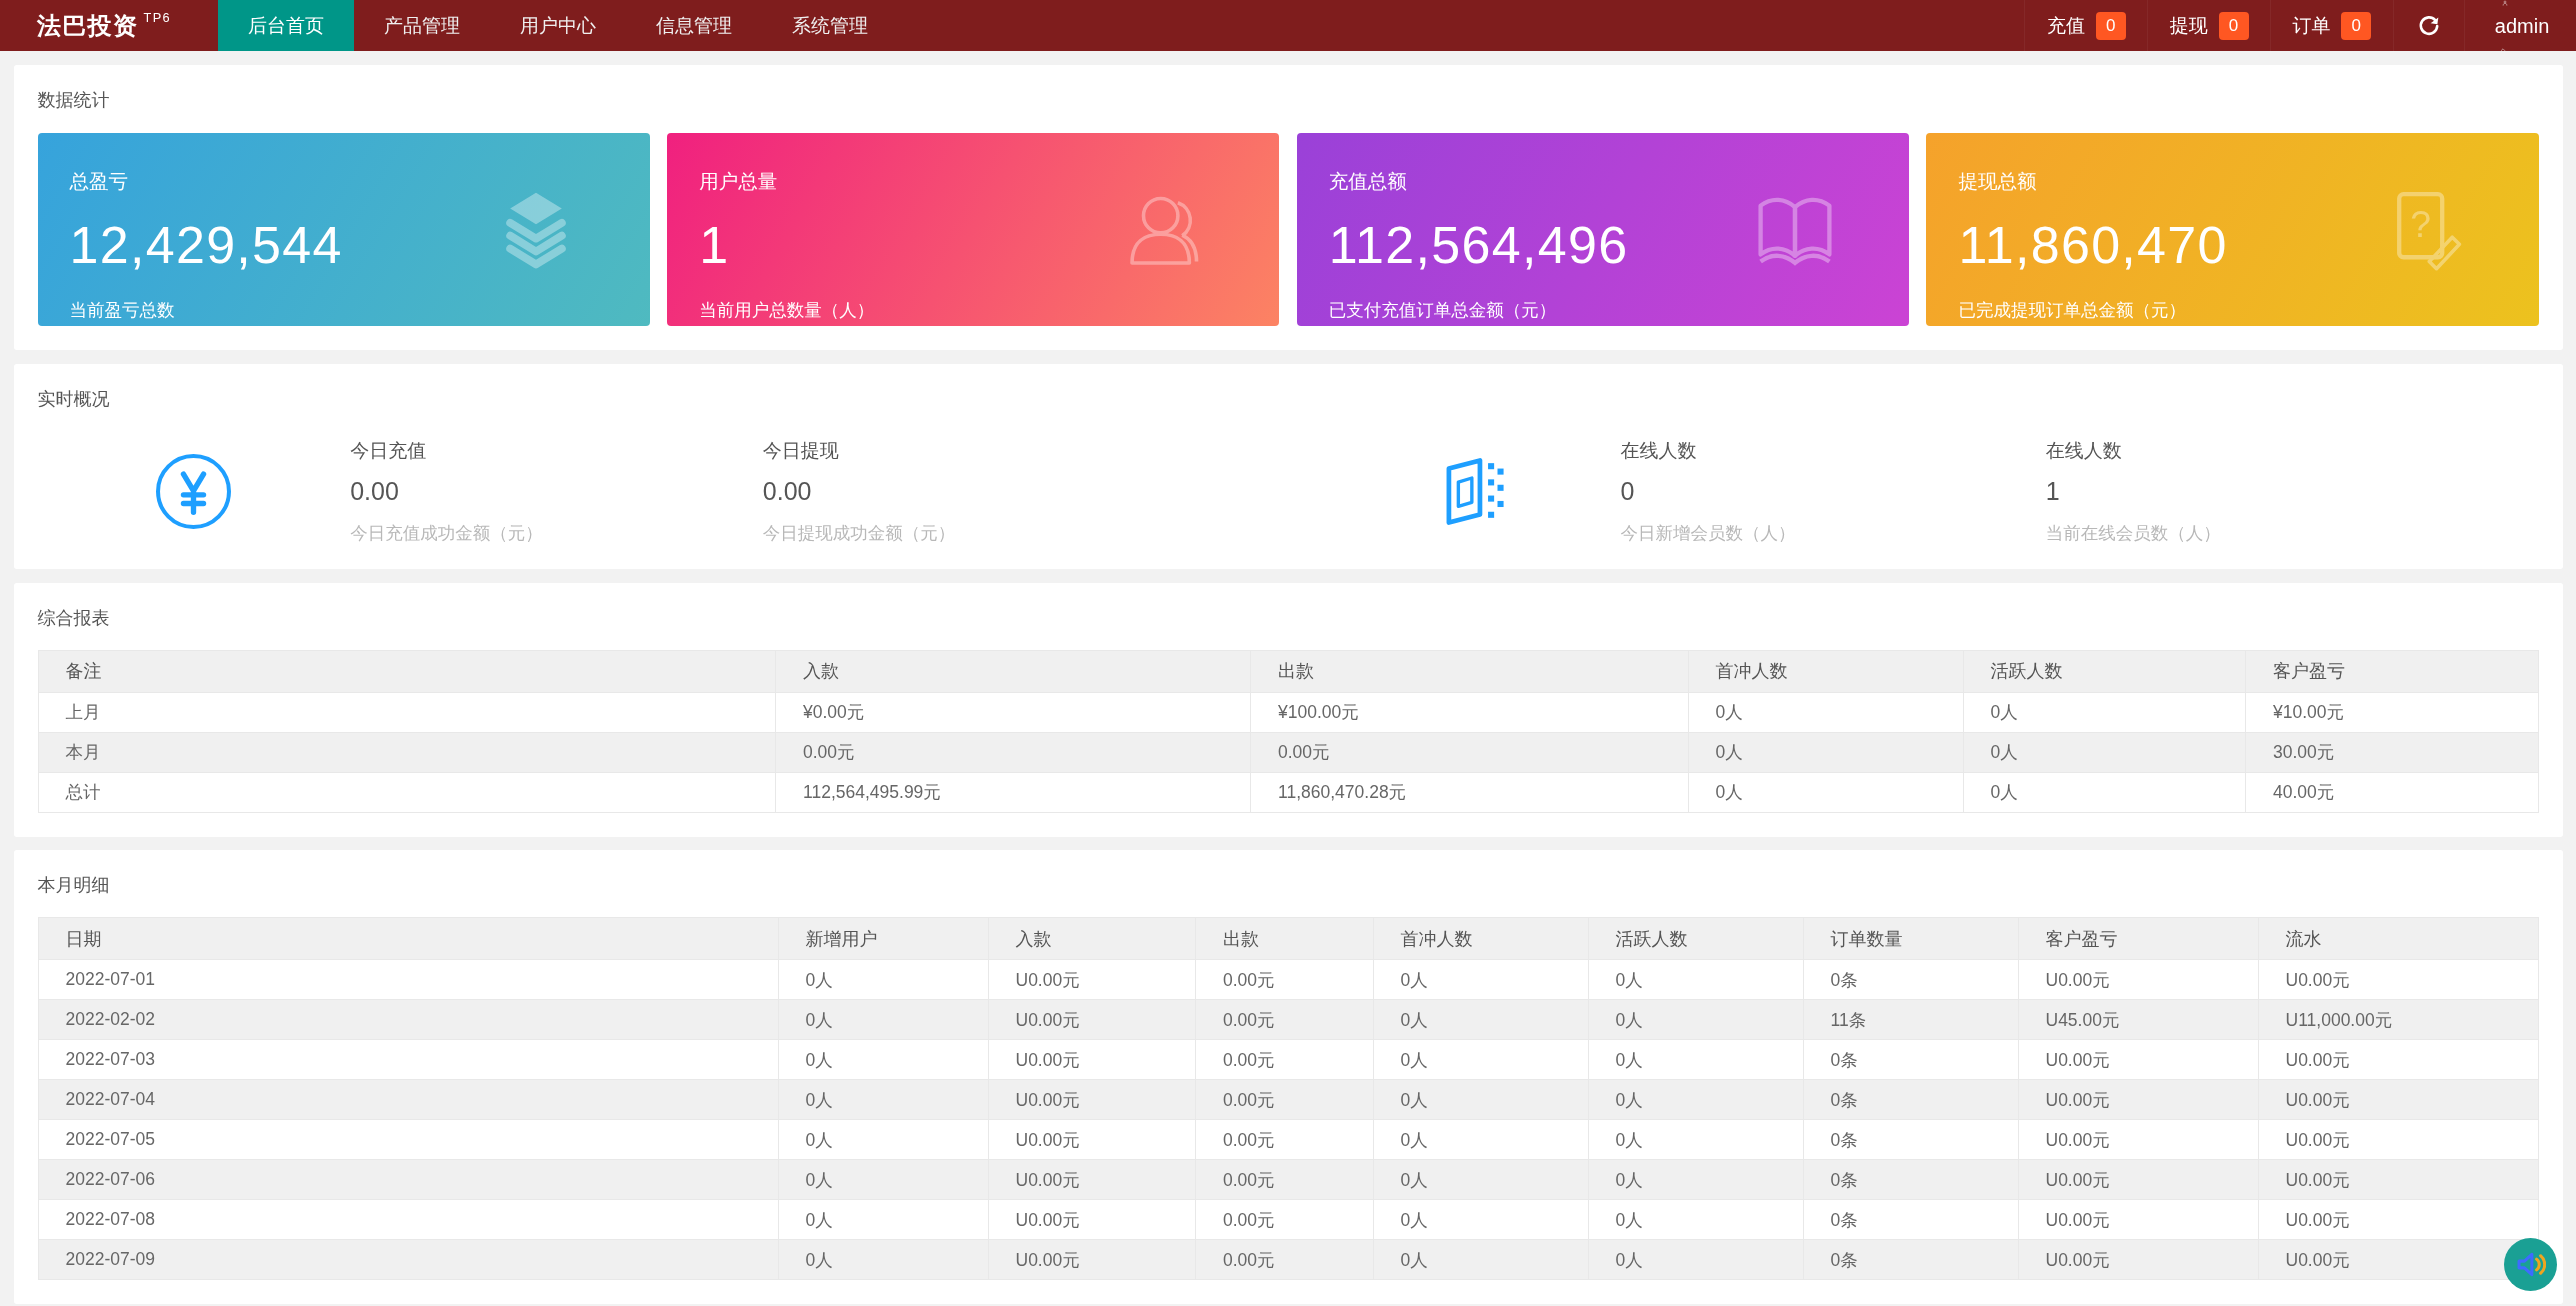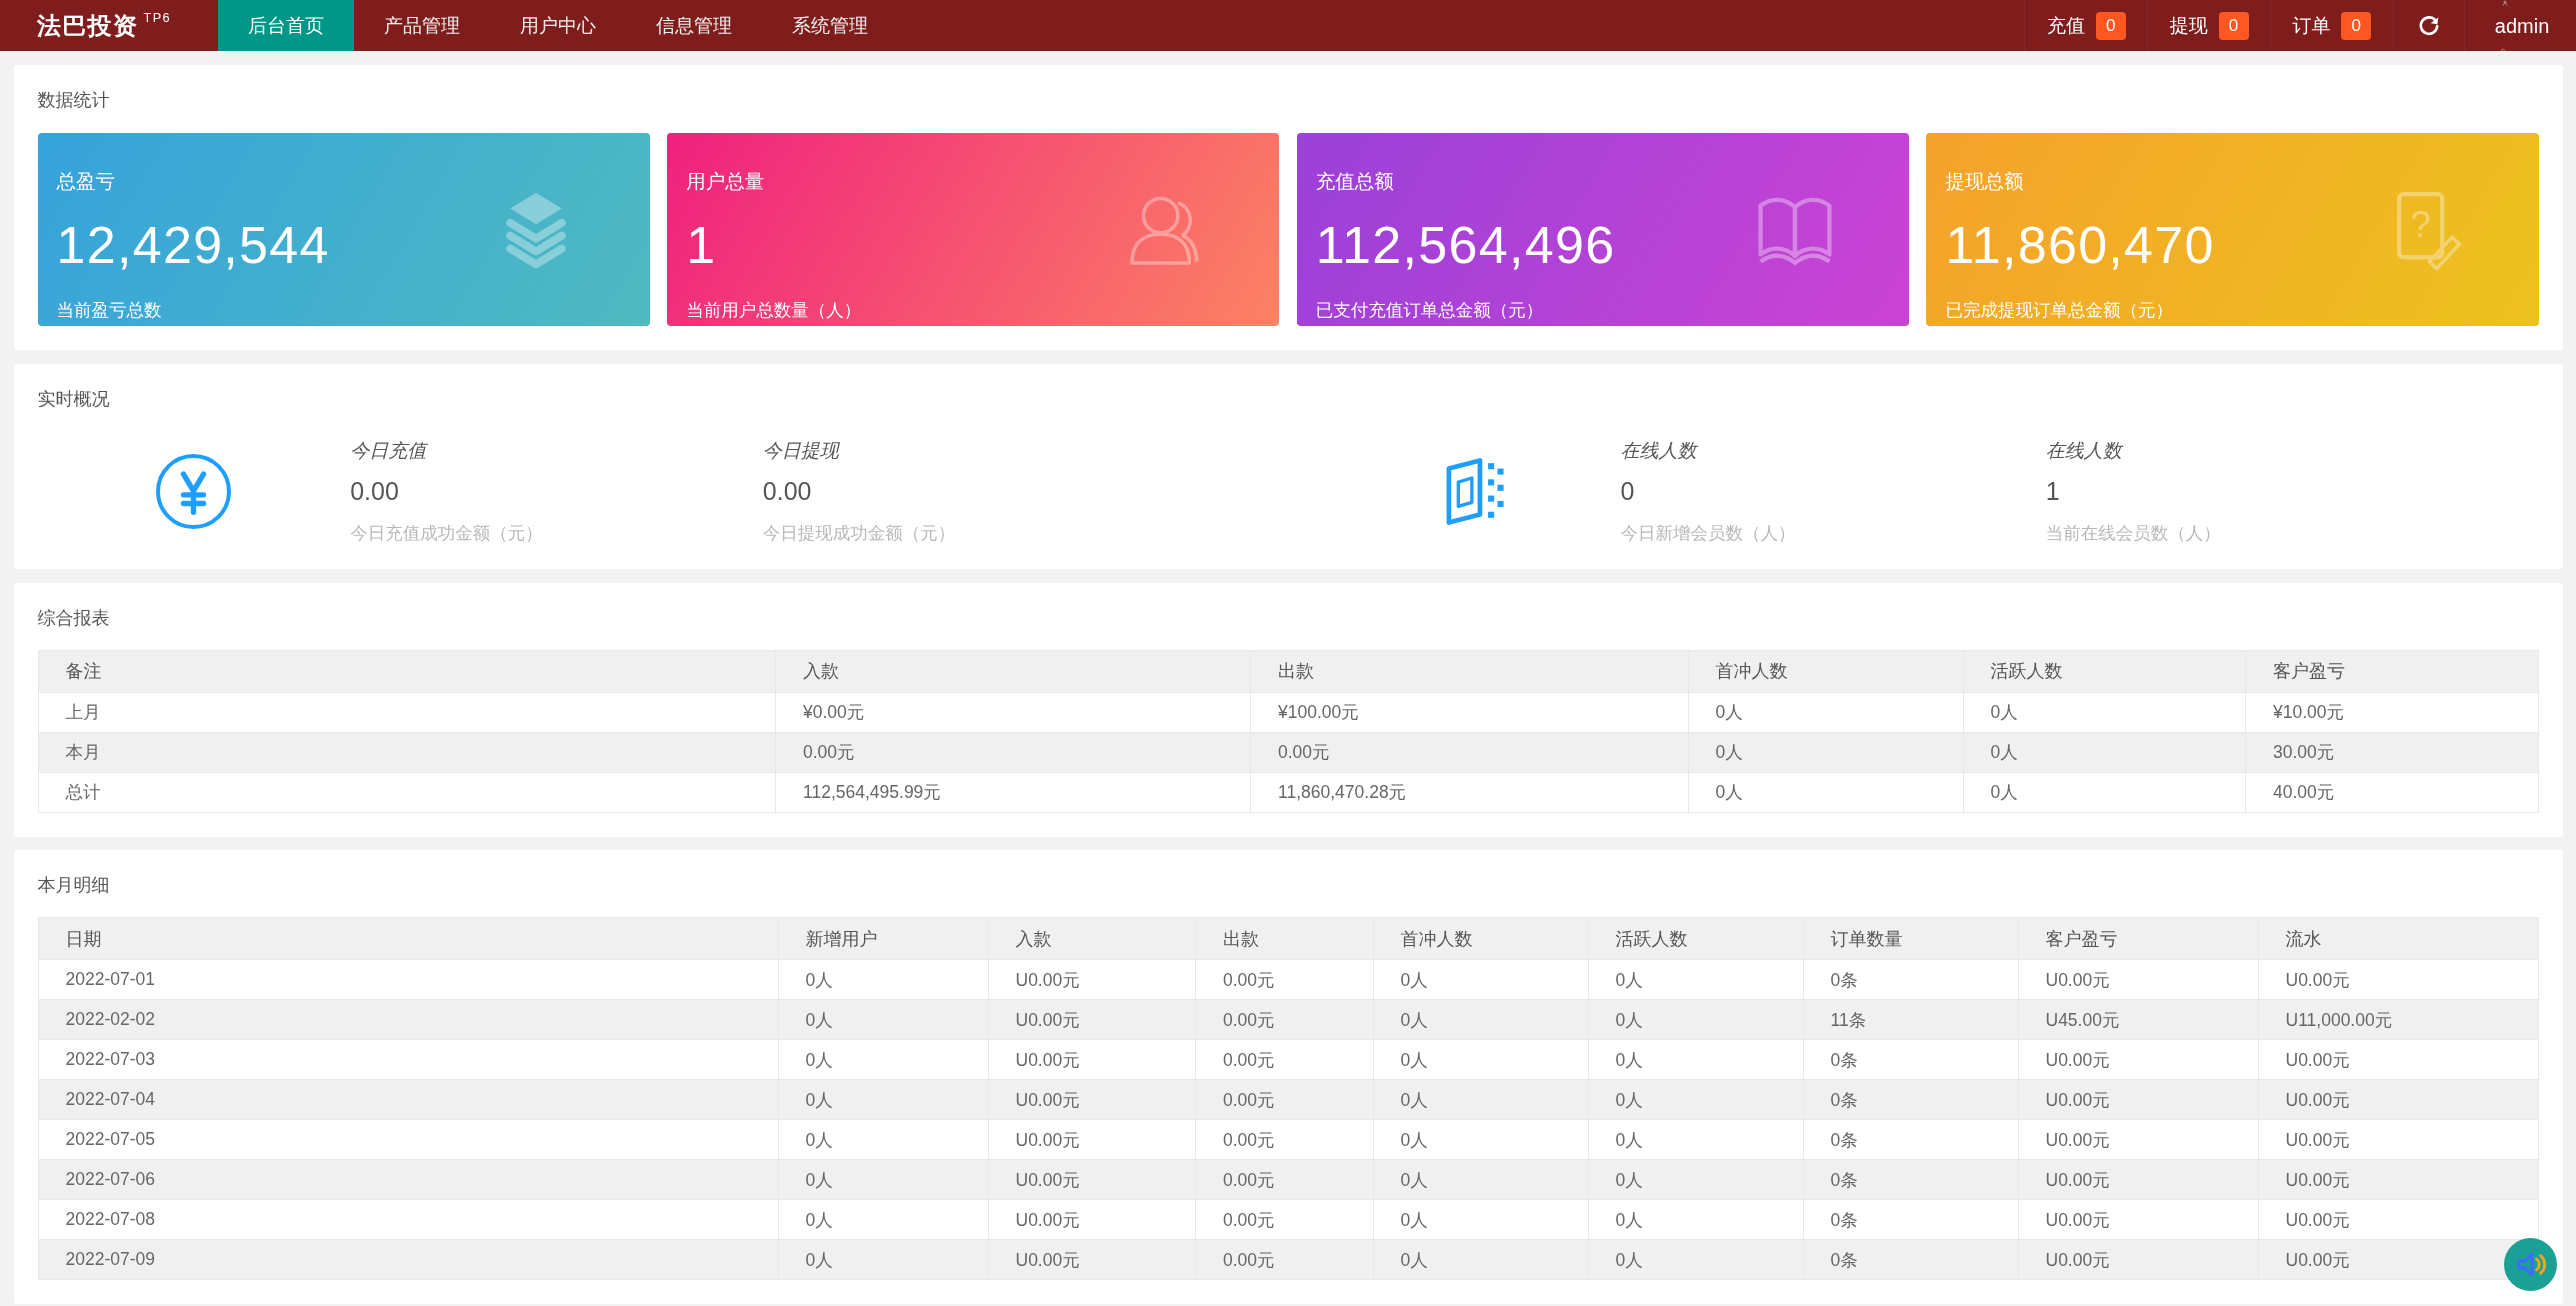--- a/index.html
+++ b/index.html
@@ -57,39 +57,39 @@
     padding: 23px 24px 24px 24px;
   }
   .panel-title { font-size: 18px; color: #555; }
   
   .cards {
     display: grid; grid-template-columns: repeat(4, 1fr);
     gap: 17.5px; margin-top: 21.5px;
   }
   .card {
     height: 193px; border-radius: 4px; color: #fff;
-    position: relative; padding: 35px 19px; overflow: hidden;
+    position: relative; padding: 35px 32px; overflow: hidden;
   }
   .card-label { font-size: 19.5px; }
   .card-value { font-size: 52px; margin-top: 20px; letter-spacing: 1.3px; }
   .card-caption { font-size: 17.5px; margin-top: 23px; }
   .card-icon {
     position: absolute; right: 71px; top: 50%; transform: translateY(-50%);
     width: 86px; height: 86px; opacity: 0.35;
   }
   
   .realtime-row { display: flex; align-items: center; margin-top: 27px; }
   .rt-icon-cell { display: flex; justify-content: center; align-items: center; }
   .rt-icon-cell.c1 { flex: 0 0 12.5%; }
   .rt-icon-cell.c4 { flex: 0 0 12%; }
   .rt-stat.c2 { flex: 0 0 16.5%; }
   .rt-stat.c3 { flex: 0 0 22.3%; }
   .rt-stat.c5 { flex: 0 0 17%; }
   .rt-stat.c6 { flex: 1; }
-  .rt-label { font-size: 19px; color: #555; font-style: italic; }
+  .rt-label { font-size: 19px; color: #555; }
   .rt-value { font-size: 25px; color: #555; margin-top: 13.5px; }
   .rt-caption { font-size: 17.5px; color: #b8b8b8; margin-top: 15px; }
   
   table { width: 100%; border-collapse: collapse; margin-top: 20px; table-layout: fixed; }
   th, td {
     border: 0.7px solid #e8e8e8; text-align: left;
     padding: 0 27px; font-weight: normal;
     overflow: hidden; white-space: nowrap;
   }
   th { background: #f0f0f0; height: 42px; font-size: 18px; color: #555; }

